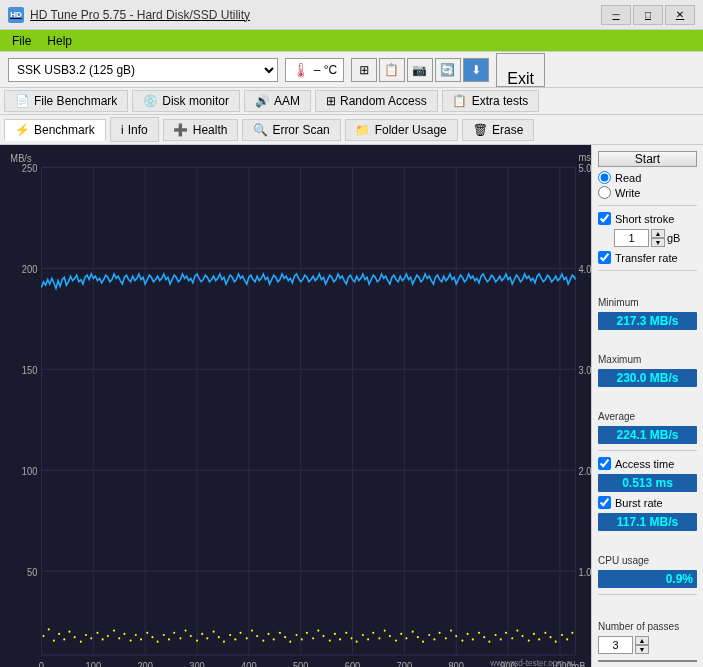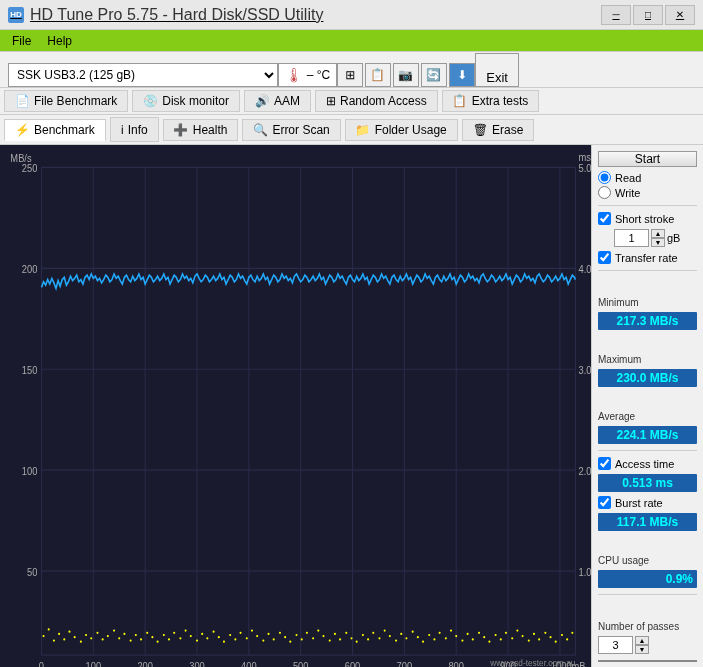--- a/index.html
+++ b/index.html
@@ -2,36 +2,36 @@
 <html><head>
   <meta charset="utf-8">
   <style>
     * { margin: 0; padding: 0; box-sizing: border-box; }
     body { width: 703px; height: 667px; background: #f0f0f0; font-family: 'Segoe UI', Tahoma, sans-serif; font-size: 12px; overflow: hidden; }
     
     
     .title-bar { background: #e8e8e8; height: 30px; display: flex; align-items: center; justify-content: space-between; padding: 0 8px; border-bottom: 1px solid #ccc; text-decoration: underline; }
     .title-bar-left { display: flex; align-items: center; gap: 6px; }
     .title-icon { width: 16px; height: 16px; background: #4a90d9; border-radius: 2px; display: flex; align-items: center; justify-content: center; color: white; font-size: 8px; font-weight: bold; }
-    .title-text { font-size: 16px; color: #333; }
+    .title-text { font-size: 12px; color: #333; }
     .title-controls { display: flex; gap: 2px; }
     .title-btn { width: 30px; height: 20px; background: #ddd; border: 1px solid #bbb; cursor: pointer; display: flex; align-items: center; justify-content: center; font-size: 10px; }
 
     
     .menu-bar { background: #84cc16; height: 22px; display: flex; align-items: center; padding: 0 4px; border-bottom: 1px solid #ccc; }
     .menu-item { padding: 2px 8px; cursor: pointer; font-size: 12px; }
 
     
-    .toolbar { background: #f0f0f0; height: 36px; display: flex; align-items: flex-end; padding: 0 8px; gap: 0; border-bottom: 1px solid #ccc; }
+    .toolbar { background: #f0f0f0; height: 36px; display: flex; align-items: center; padding: 0 8px; gap: 7px; border-bottom: 1px solid #ccc; }
     .drive-select { width: 270px; height: 24px; font-size: 12px; border: 1px solid #999; background: white; padding: 0 4px; }
     .temp-display { display: flex; align-items: center; gap: 4px; border: 1px solid #999; background: white; padding: 2px 6px; height: 24px; font-size: 12px; }
     .temp-icon { color: #cc4444; font-size: 14px; }
     .toolbar-icons { display: flex; gap: 2px; }
     .toolbar-icon-btn { width: 26px; height: 24px; background: #f0f0f0; border: 1px solid #999; display: flex; align-items: center; justify-content: center; cursor: pointer; font-size: 12px; }
-    .exit-btn { height: 24px; padding: 16px 10px; background: #f0f0f0; border: 1px solid #999; cursor: pointer; font-size: 13px; }
+    .exit-btn { height: 24px; padding: 16px 10px; background: #f0f0f0; border: 1px solid #999; cursor: pointer; font-size: 16px; }
 
     
     .tabs-row1, .tabs-row2 { display: flex; align-items: center; background: #f0f0f0; border-bottom: 1px solid #ccc; padding: 2px 4px; gap: 4px; }
     .tab { display: flex; align-items: center; gap: 4px; padding: 3px 10px; background: #e8e8e8; border: 1px solid #ccc; cursor: pointer; font-size: 12px; white-space: nowrap; }
     .tab.active { background: white; border-bottom-color: white; z-index: 1; }
 
     
     .main-content { display: flex; height: calc(667px - 30px - 22px - 36px - 26px - 26px); }
 
     

